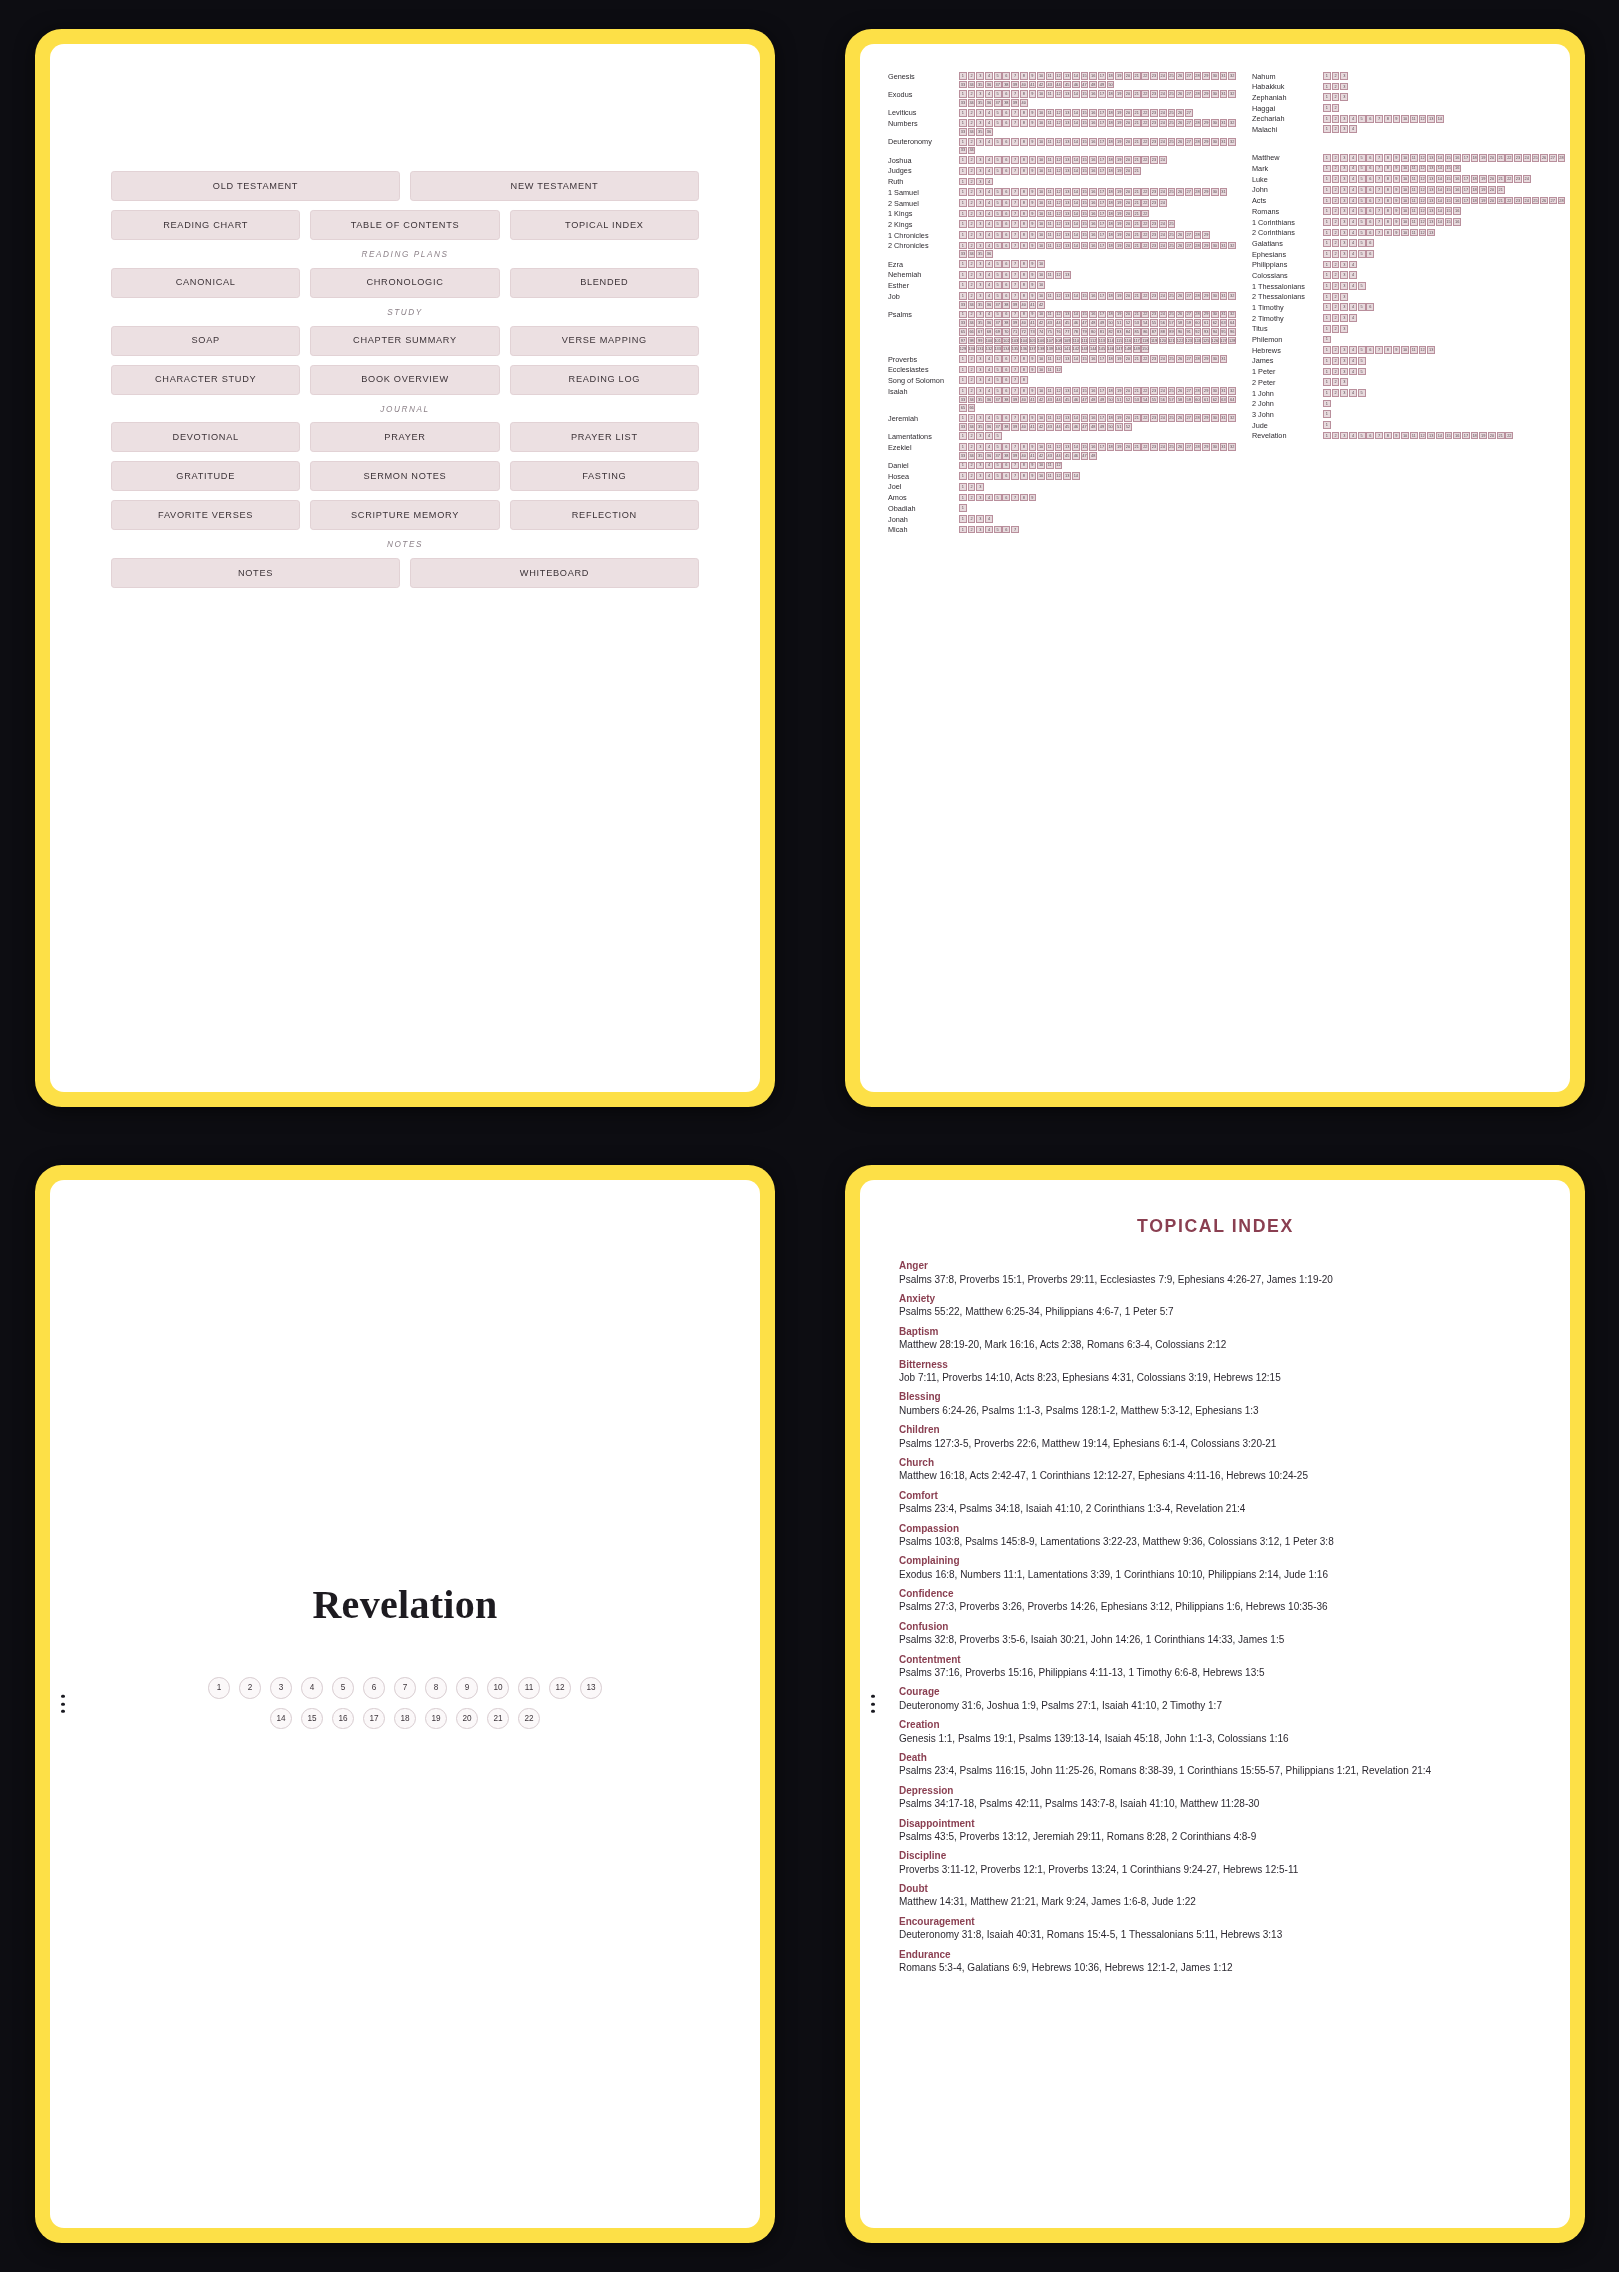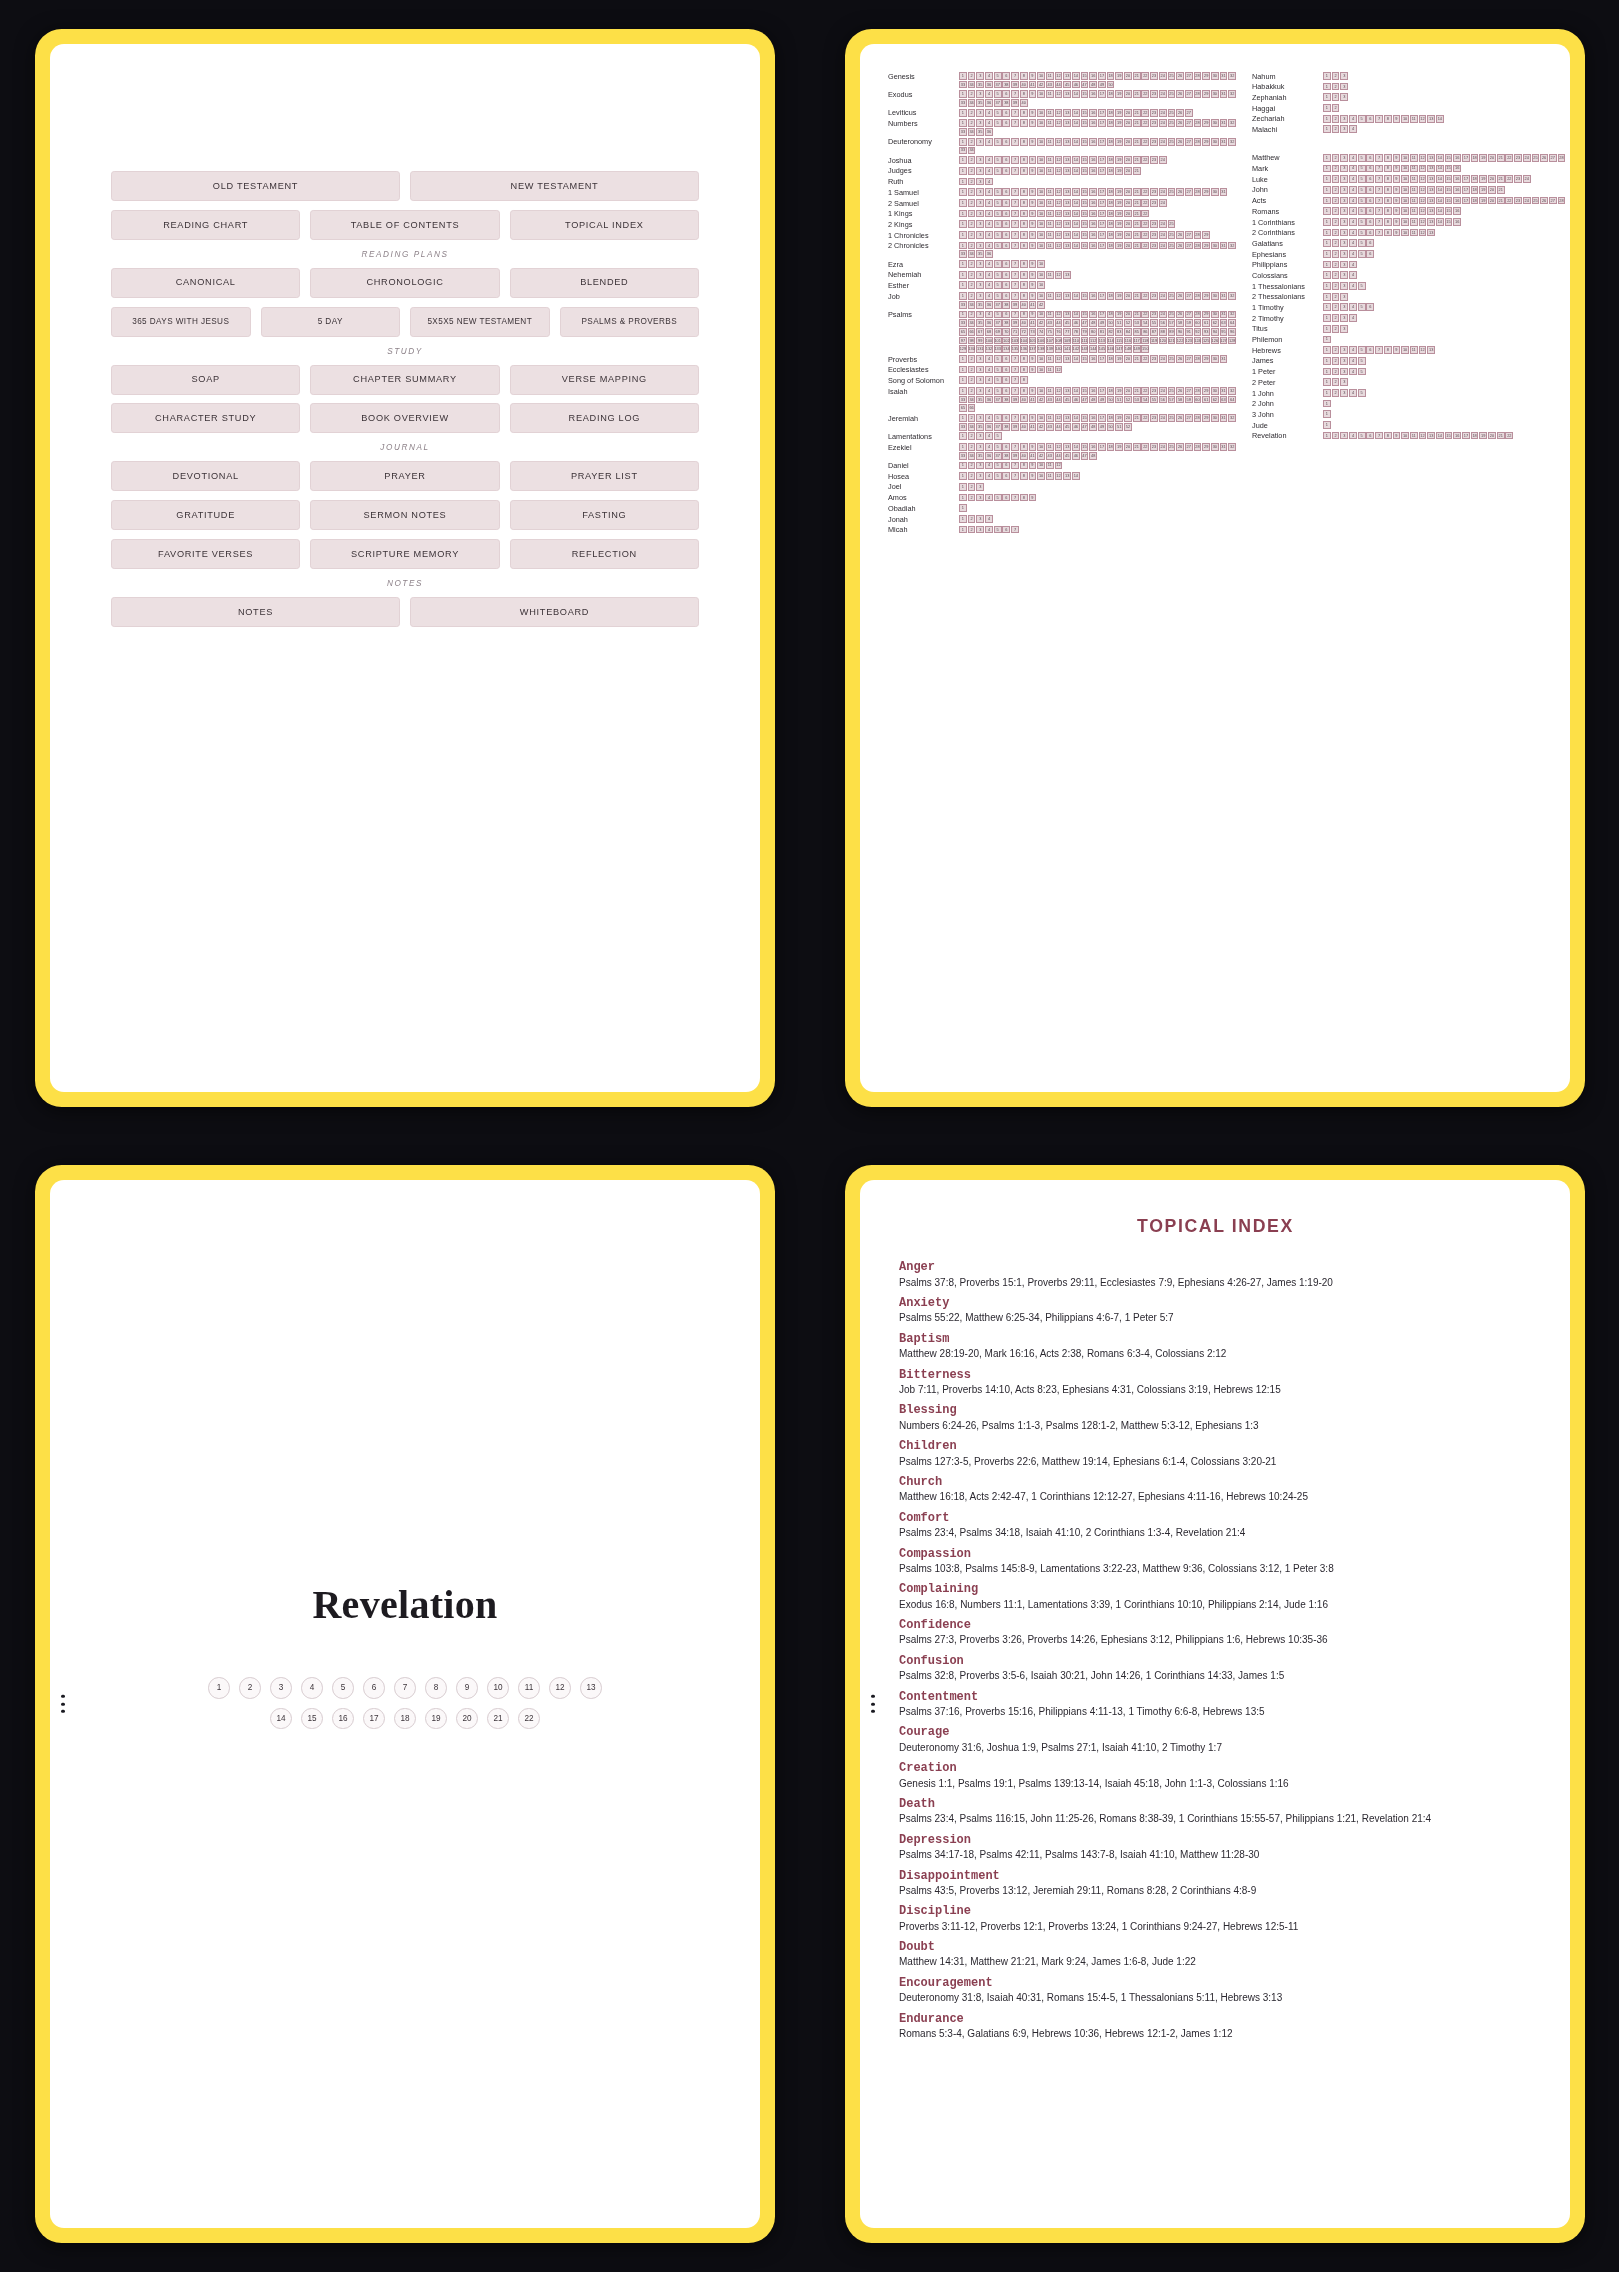--- a/index.html
+++ b/index.html
@@ -176,25 +176,24 @@
   .topical-title {
     text-align: center;
     font-size: 17.7px;
     letter-spacing: 1.6px;
     color: #8a3f51;
     font-weight: bold;
     margin: 6.3px 0 23px 0;
   }
   .topic { margin-bottom: 7.3px; }
   .topic-name {
-    font-size: 12px;
+    font-size: 10px;
     font-weight: bold;
     color: #8a3f51;
     margin-bottom: 1.3px;
-    font-family: Liberation Mono, monospace;
   }
   .topic-refs {
     font-size: 10px;
     color: #2b2830;
     line-height: 1.32;
   }
 </style>
 </head>
 <body>
 
@@ -211,26 +210,20 @@
             <div class="btn-row">
               <div class="pill">READING CHART</div>
               <div class="pill">TABLE OF CONTENTS</div>
               <div class="pill">TOPICAL INDEX</div>
             </div>
             <div class="section-label">READING PLANS</div>
             <div class="btn-row">
               <div class="pill">CANONICAL</div>
               <div class="pill">CHRONOLOGIC</div>
               <div class="pill">BLENDED</div>
-            </div>
-            <div class="btn-row">
-              <div class="pill narrow">365 DAYS WITH JESUS</div>
-              <div class="pill narrow">5 DAY</div>
-              <div class="pill narrow">5X5X5 NEW TESTAMENT</div>
-              <div class="pill narrow">PSALMS &amp; PROVERBS</div>
             </div>
             <div class="section-label">STUDY</div>
             <div class="btn-row">
               <div class="pill">SOAP</div>
               <div class="pill">CHAPTER SUMMARY</div>
               <div class="pill">VERSE MAPPING</div>
             </div>
             <div class="btn-row">
               <div class="pill">CHARACTER STUDY</div>
               <div class="pill">BOOK OVERVIEW</div>

